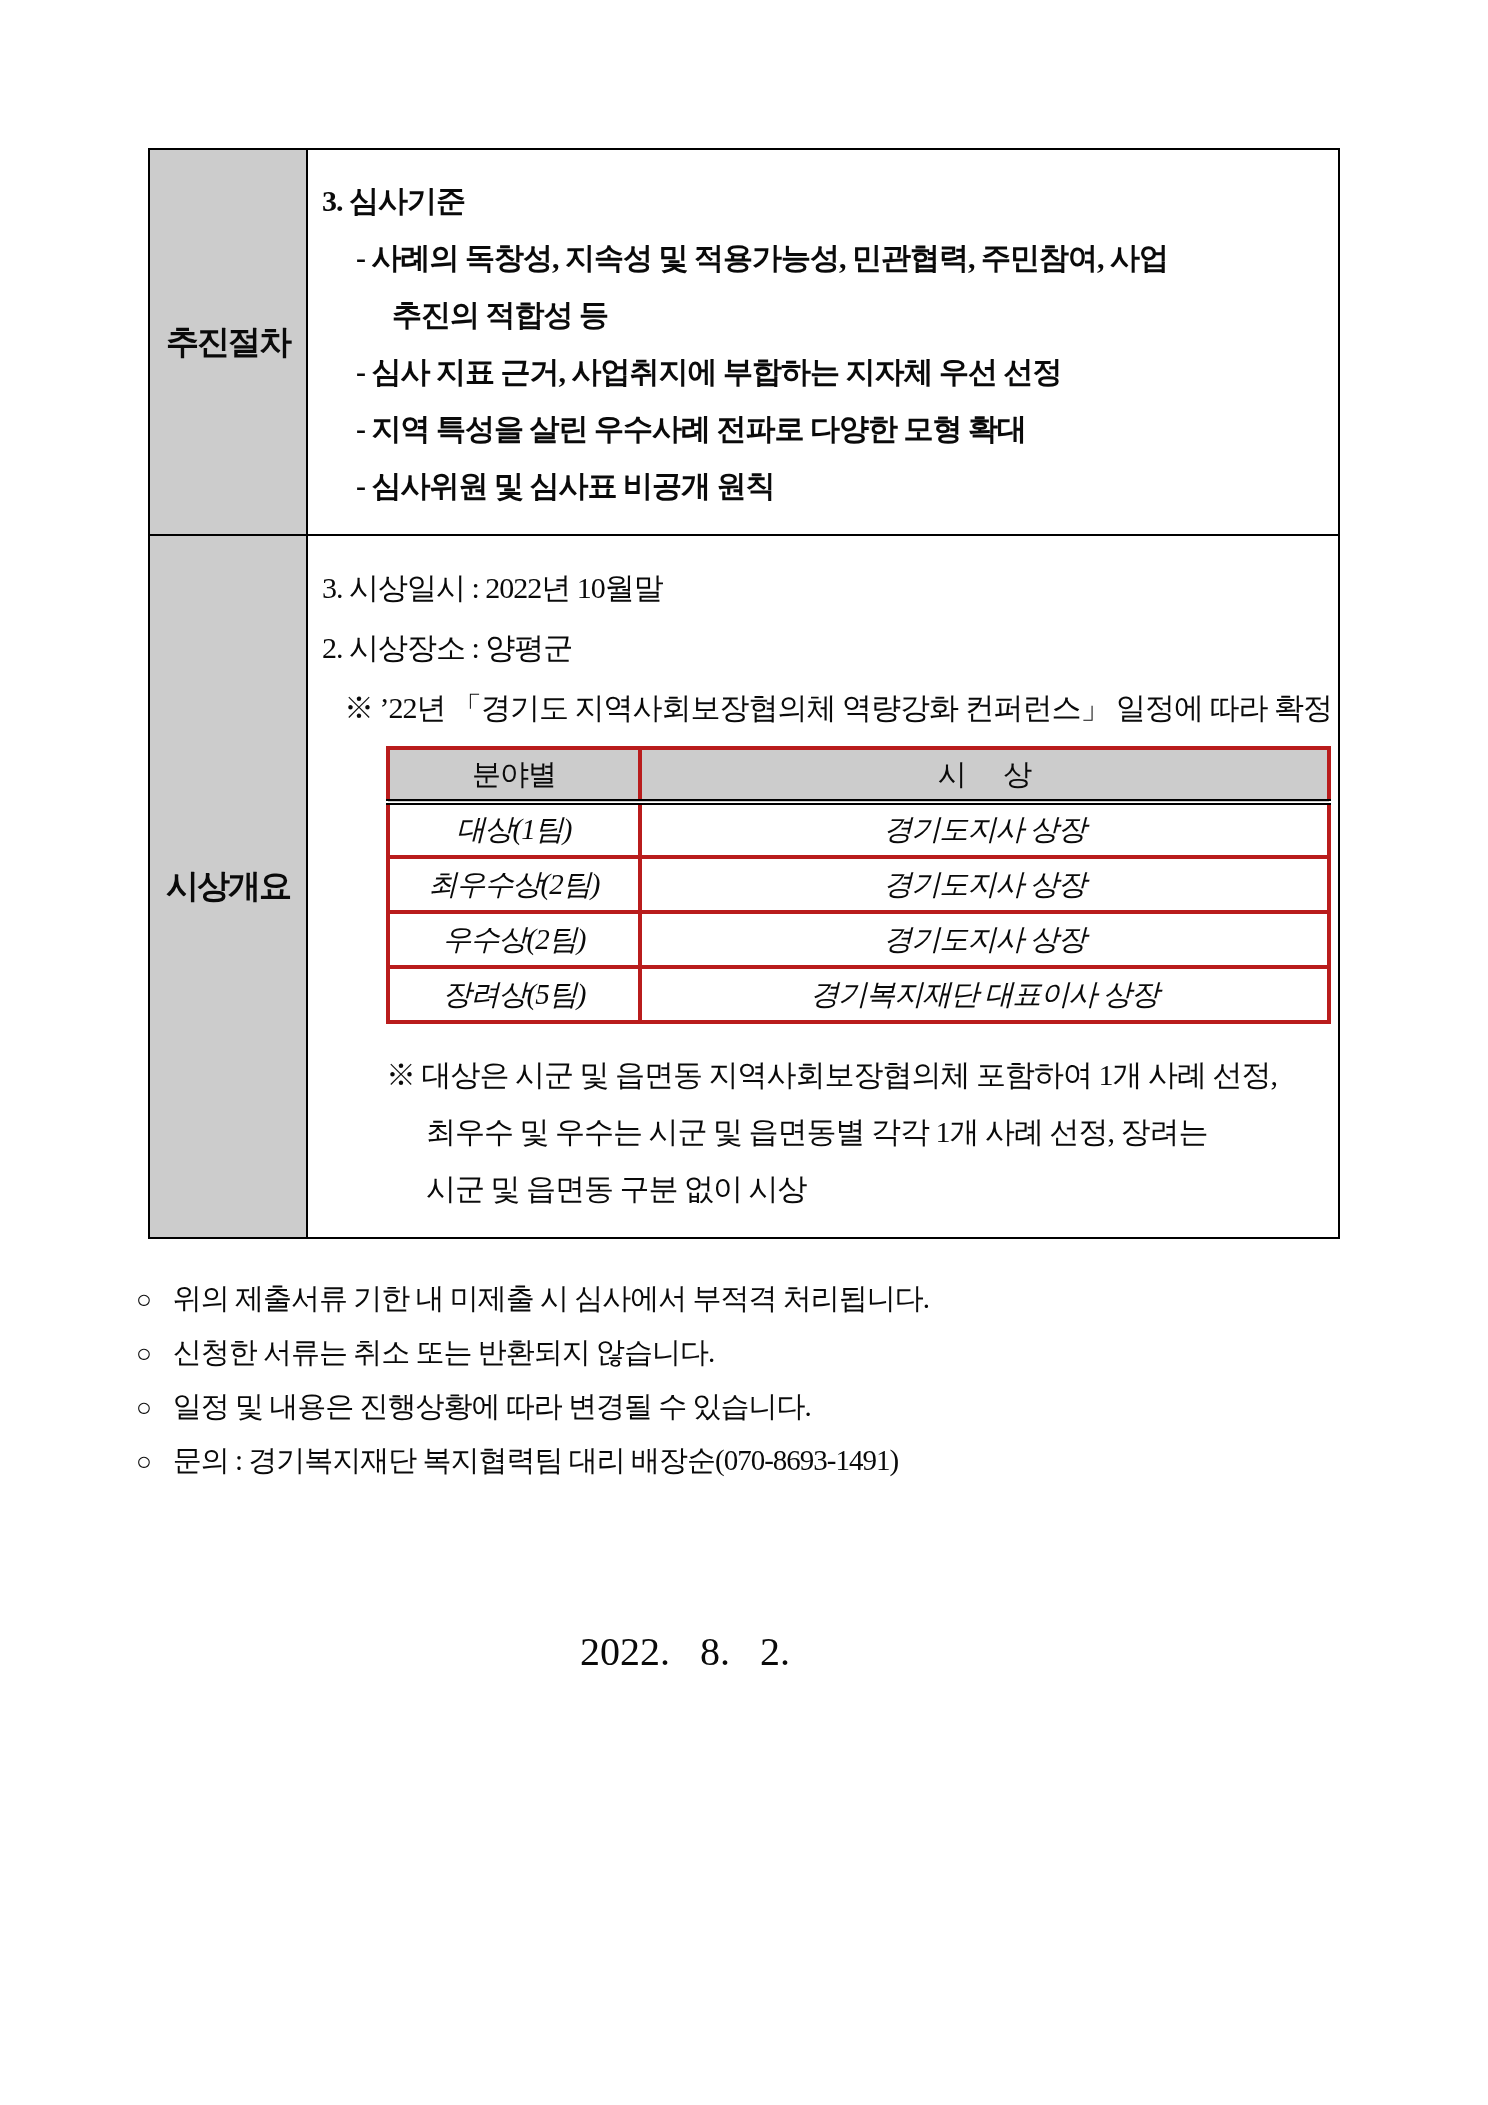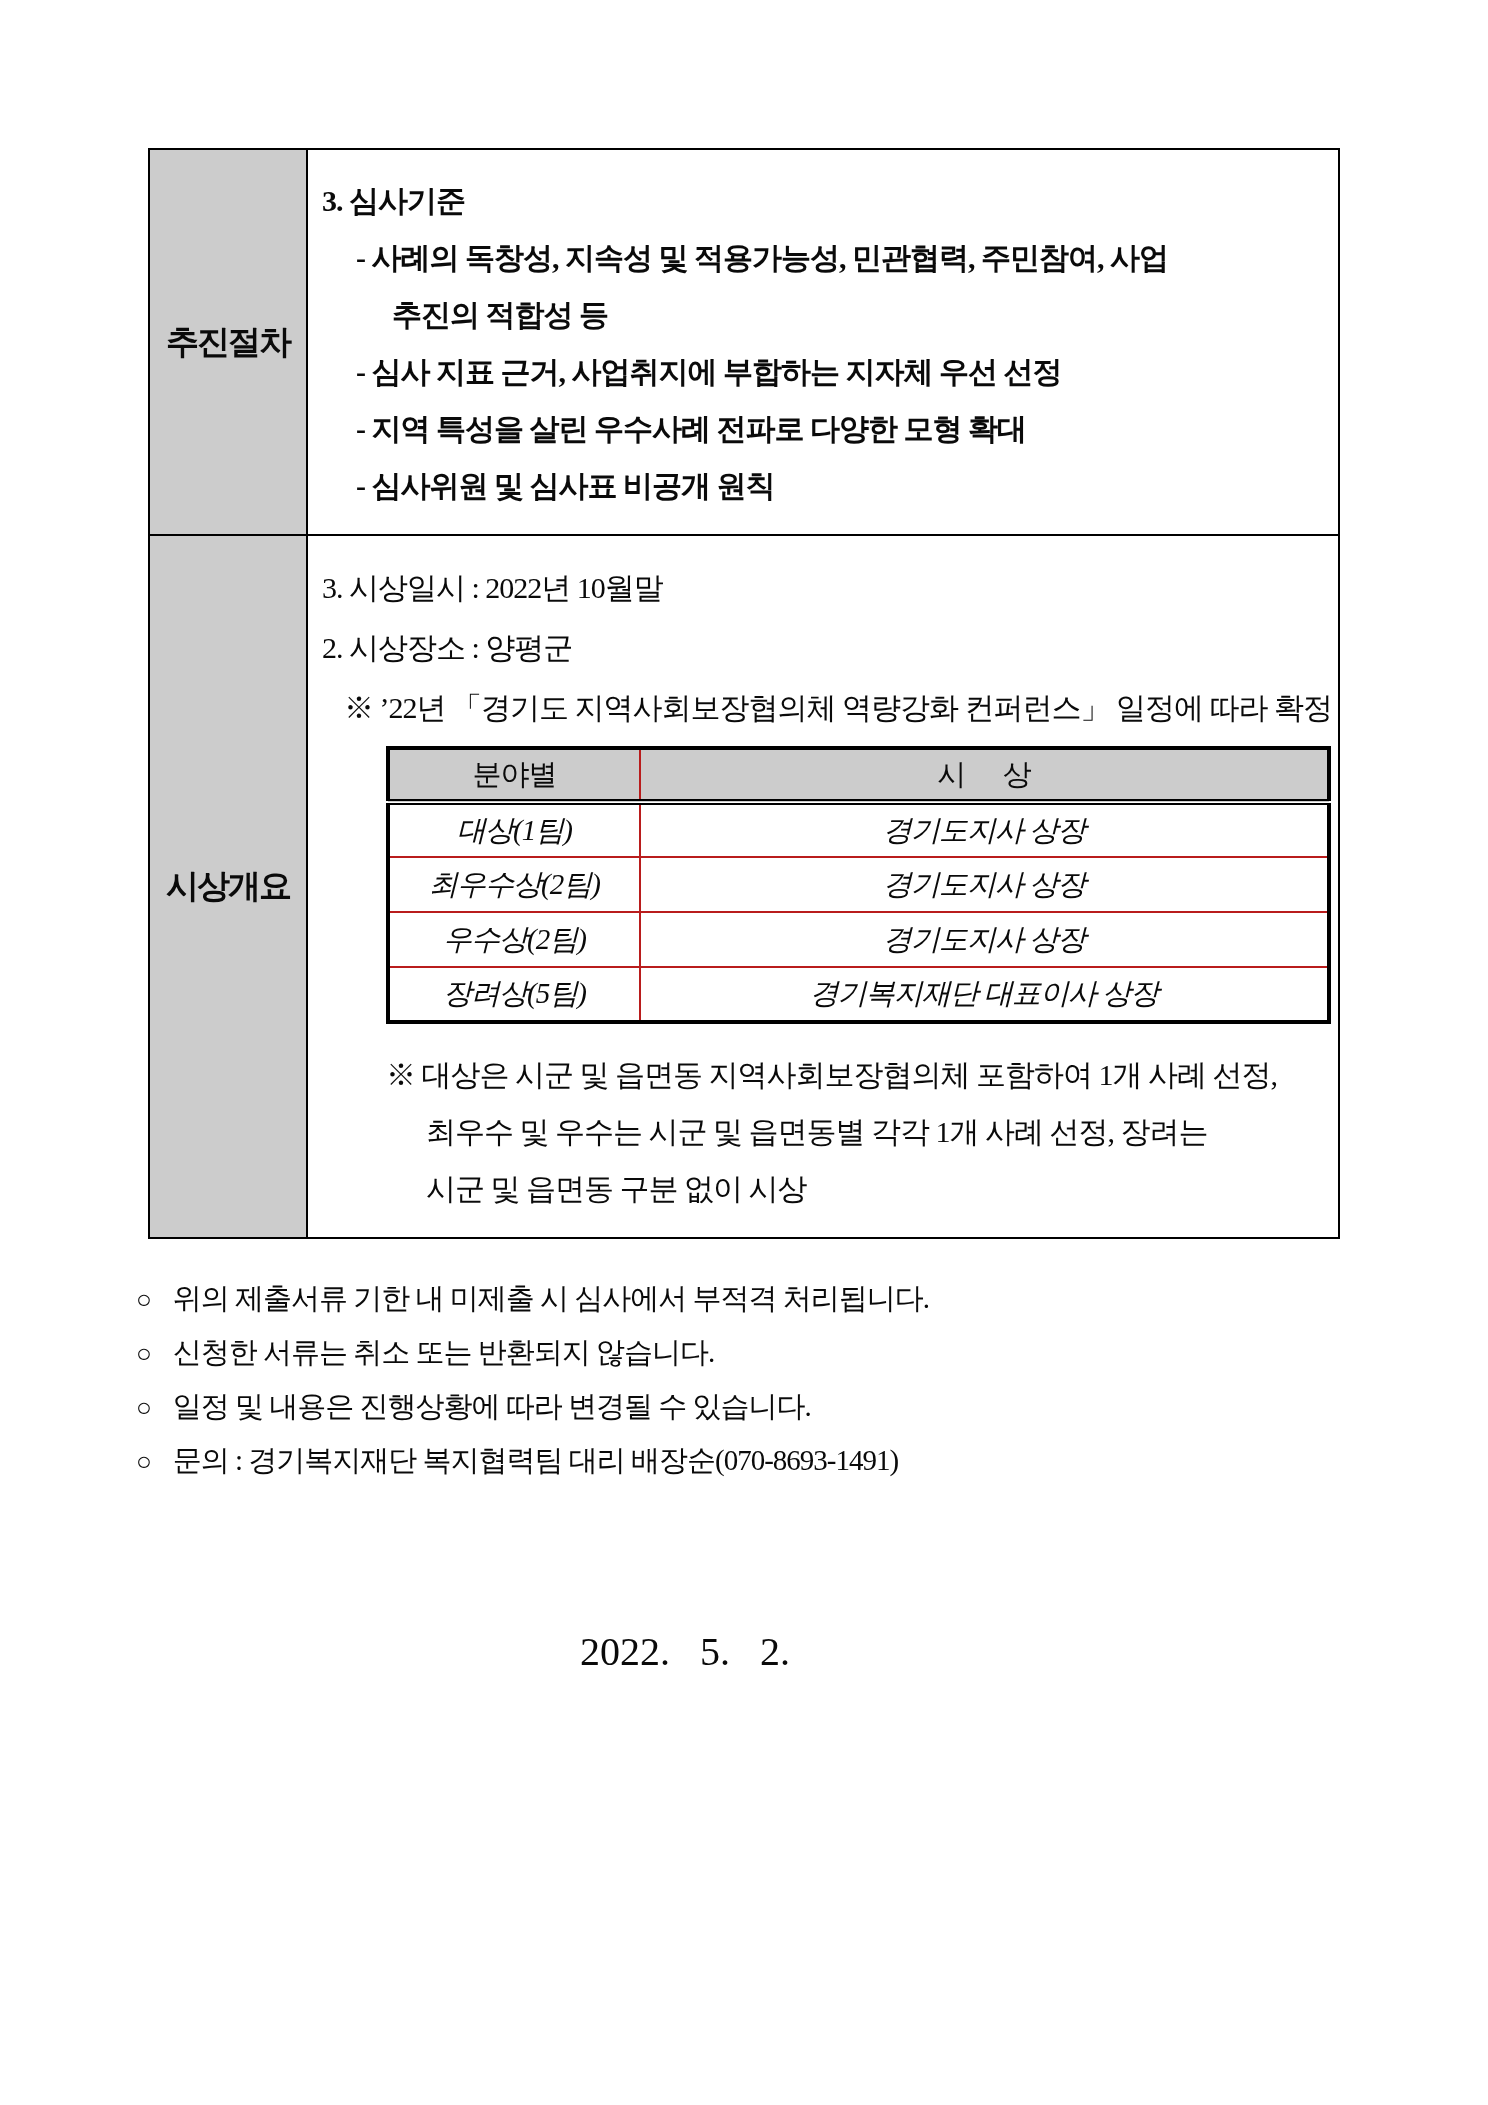--- a/index.html
+++ b/index.html
@@ -63,21 +63,21 @@
   
   .inner {
     border-collapse:collapse;
     table-layout:fixed;
     width:945px;
     margin:8px 0 0 64px;
     border:4px solid #000;
     text-align:center;
   }
   .inner th, .inner td {
-    border:2px solid #b91c1c;
+    border:4px solid #b91c1c;
     font-size:29px;
     font-weight:normal;
     letter-spacing:-1px;
   }
   .inner th {
     background:#cccccc;
     height:54px;
     border-bottom:6px double #000;
   }
   .inner td { height:55px;font-style:italic; }
@@ -219,16 +219,16 @@
         <span class="notice-bullet">○</span>
         <span>일정 및 내용은 진행상황에 따라 변경될 수 있습니다.</span>
       </div>
       <div class="notice-item">
         <span class="notice-bullet">○</span>
         <span>문의 : 경기복지재단 복지협력팀 대리 배장순(070-8693-1491)</span>
       </div>
     </div>
   </div>
 
-  <div class="date-line">2022.   5.   2.</div>
+  <div class="date-line">2022.   8.   2.</div>
 
 
 </div>
 
 </body></html>

